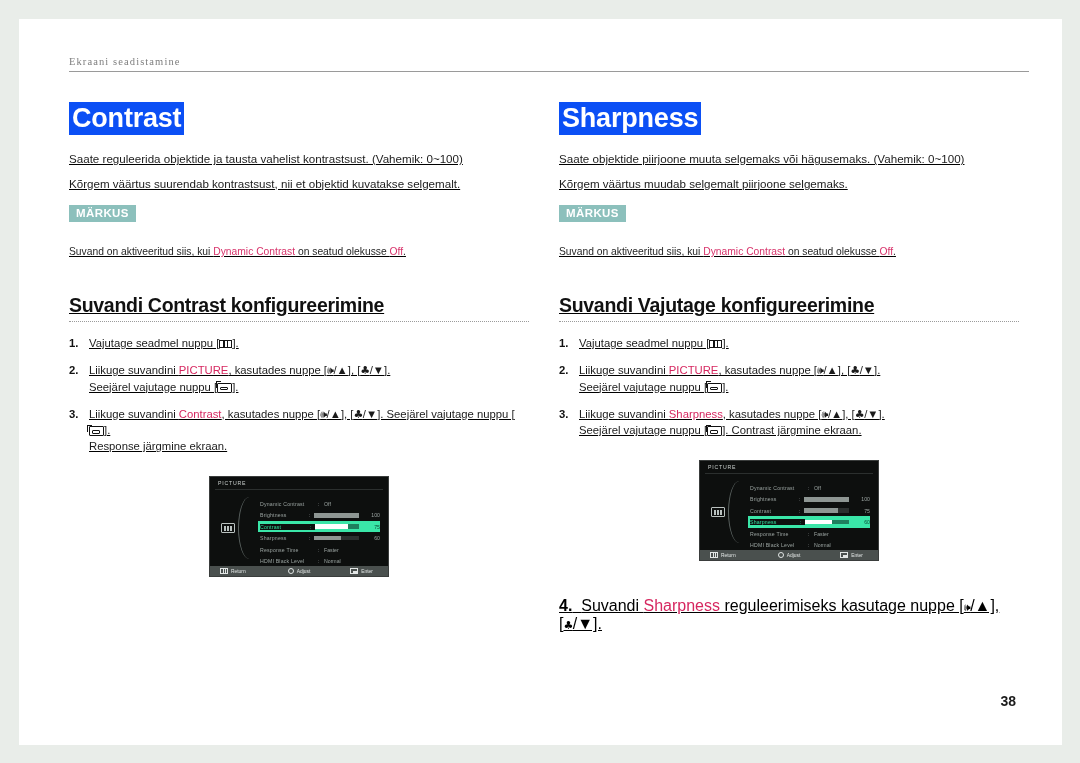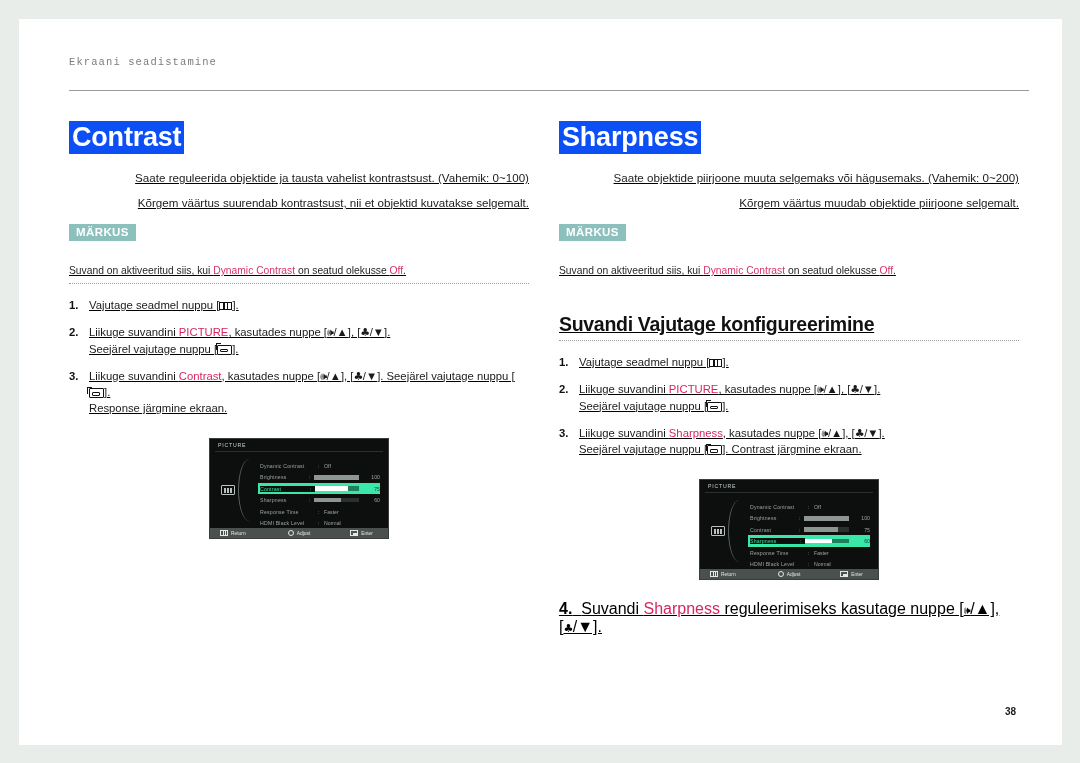--- a/index.html
+++ b/index.html
@@ -18,23 +18,23 @@
   .content {
     position: absolute;
     left: 50px; top: 37px;
     width: 960px;
   }
   
   .runhead {
     font-size: 10.5px;
     letter-spacing: 1.1px;
     color: #7d7d7d;
-    padding-bottom: 22px;
+    padding-bottom: 4px;
     border-bottom: 1px solid #9a9a9a;
-    font-family: Liberation Mono, monospace;
+    font-family: Liberation Serif, serif;
   }
   
   .cols {
     display: flex;
     margin-top: 30px;
     text-decoration: underline;
   }
   .col { width: 460px; }
   .col + .col { margin-left: 30px; }
 
@@ -48,21 +48,21 @@
     line-height: 1.12;
     padding: 1px 3px 2px 3px;
     letter-spacing: -0.2px;
   }
   .topic-desc {
     font-size: 11.6px;
     color: #1b1b1b;
     line-height: 1.5;
     margin-top: 15px;
   }
-  .topic-desc p { margin: 0 0 7px 0; text-align: right; }
+  .topic-desc p { margin: 0 0 7px 0; }
 
   
   .note-badge {
     display: inline-block;
     background: #8cc0bc;
     color: #ffffff;
     font-weight: bold;
     font-size: 11.5px;
     letter-spacing: 0.4px;
     padding: 2px 7px 3px 7px;
@@ -296,27 +296,27 @@
   .fi.menu::before, .fi.menu::after {
     content:""; position:absolute; top:0; bottom:0; width:0.8px; background:#e2e6e5;
   }
   .fi.menu::before { left: 2px; }
   .fi.menu::after { left: 4.2px; }
   .fi.ent::before {
     content:""; position:absolute; left:1.4px; top:1.6px;
     width:4px; height:2px; border:0.7px solid #e2e6e5; box-sizing:border-box;
   }
 
-  .step4 { margin-top: 20px; }
+  .step4 { margin-top: 36px; }
   .step4 .n { font-weight: bold; }
 
   .pagenum {
     position: absolute;
-    right: 46px; bottom: 28px;
-    font-size: 10px;
+    right: 46px; bottom: 36px;
+    font-size: 14px;
     font-weight: bold;
     color: #1b1b1b;
   }
 </style>
 </head>
 <body>
 
 <div class="page">
   <div class="content">
 
@@ -328,20 +328,21 @@
         <div class="topic-title">Contrast</div>
 
         <div class="topic-desc">
           <p>Saate reguleerida objektide ja tausta vahelist kontrastsust. (Vahemik: 0~100)</p>
           <p>Kõrgem väärtus suurendab kontrastsust, nii et objektid kuvatakse selgemalt.</p>
         </div>
 
         <div class="note-badge">MÄRKUS</div>
         <div class="note-text"><span>Suvand on aktiveeritud siis, kui </span><span class="pink">Dynamic Contrast</span><span> on seatud olekusse </span><span class="pink">Off</span><span>.</span></div>
 
+        <div class="sec-head">Suvandi Contrast konfigureerimine</div>
         <div class="dotrule"></div>
 
         <ol class="steps">
           <li><span>Vajutage seadmel nuppu [</span><span class="kmenu"></span><span>].</span></li>
 
           <li><span>Liikuge suvandini </span><span class="pink-strong">PICTURE</span><span>, kasutades nuppe [</span><span class="key">🕪</span><span>/▲], [</span><span class="key">♣</span><span>/▼].</span><br><span>Seejärel vajutage nuppu [</span><span class="kenter"></span><span>].</span></li>
 
           <li><span>Liikuge suvandini </span><span class="pink-strong">Contrast</span><span>, kasutades nuppe [</span><span class="key">🕪</span><span>/▲], [</span><span class="key">♣</span><span>/▼]. Seejärel vajutage nuppu [</span><span class="kenter"></span><span>].</span><br><span>Response järgmine ekraan.</span></li>
         </ol>
 
@@ -412,22 +413,22 @@
               </div>
           </div>
         </div>
 
       </div>
 
       <div class="col">
         <div class="topic-title">Sharpness</div>
 
         <div class="topic-desc">
-          <p>Saate objektide piirjoone muuta selgemaks või hägusemaks. (Vahemik: 0~200)</p>
-          <p>Kõrgem väärtus muudab objektide piirjoone selgemalt.</p>
+          <p>Saate objektide piirjoone muuta selgemaks või hägusemaks. (Vahemik: 0~100)</p>
+          <p>Kõrgem väärtus muudab selgemalt piirjoone selgemaks.</p>
         </div>
 
         <div class="note-badge">MÄRKUS</div>
         <div class="note-text"><span>Suvand on aktiveeritud siis, kui </span><span class="pink">Dynamic Contrast</span><span> on seatud olekusse </span><span class="pink">Off</span><span>.</span></div>
 
         <div class="sec-head">Suvandi Vajutage konfigureerimine</div>
         <div class="dotrule"></div>
 
         <ol class="steps">
           <li><span>Vajutage seadmel nuppu [</span><span class="kmenu"></span><span>].</span></li>

